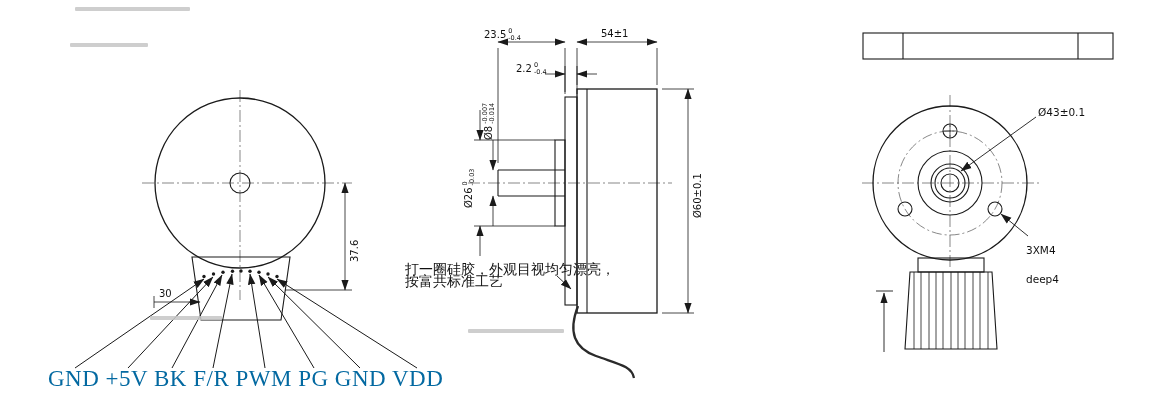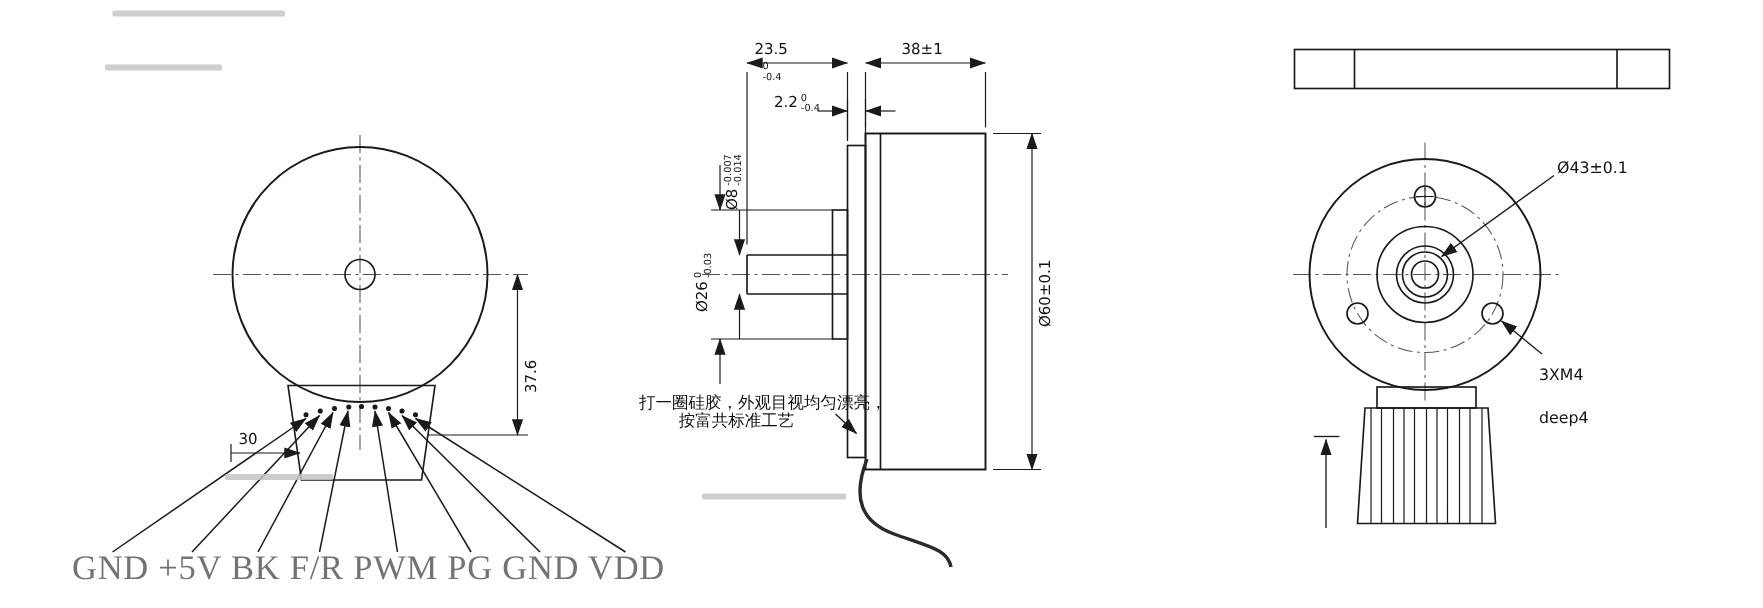--- a/index.html
+++ b/index.html
@@ -11,26 +11,26 @@
   svg{position:absolute;left:0;top:0;}
   .dim{
     position:absolute;font-size:10px;color:#111;white-space:nowrap;
     display:flex;align-items:center;gap:1px;line-height:12px;
   }
   .rot{transform:rotate(-90deg);transform-origin:0 0;}
   .stack{display:inline-flex;flex-direction:column;font-size:6.5px;line-height:6.8px;font-style:normal;margin-left:1px;}
   .stack i{font-style:normal;}
   .two-line{display:block;line-height:12px;font-size:10.5px;margin-top:17px;}
   .cn-note{
-    position:absolute;left:426px;top:263px;width:130px;text-align:center;
-    font-size:11px;line-height:12px;color:#111;white-space:nowrap;
+    position:absolute;left:405px;top:263px;width:130px;text-align:left;
+    font-size:14px;line-height:12px;color:#111;white-space:nowrap;
   }
   .big-label{
     position:absolute;left:48px;top:366px;
-    font-family:"Liberation Serif",serif;font-size:23px;color:#737373;letter-spacing:0.5px;
+    font-family:"Liberation Serif",serif;font-size:23px;color:#0369a1;letter-spacing:0.5px;
     white-space:nowrap;
   }
   .bar{position:absolute;height:4px;background:#c6c6c6;opacity:.85;border-radius:1px;}
 </style>
 </head>
 <body>
 
 <div id="canvas">
 
   <svg width="1175" height="405" viewBox="0 0 1175 405">
@@ -196,29 +196,29 @@
     </g>
   </svg>
 
   <div class="dim rot" style="left:349px;top:262px;">
     <span>37.6</span>
   </div>
   <div class="dim" style="left:159px;top:288px;">
     <span>30</span>
   </div>
 
-  <div class="dim" style="left:503px;top:28px;flex-direction:column;">
+  <div class="dim" style="left:484px;top:28px;">
     <span>23.5</span>
     <span class="stack">
       <i>0</i>
       <i>-0.4</i>
     </span>
   </div>
   <div class="dim" style="left:601px;top:28px;">
-    <span>38±1</span>
+    <span>54±1</span>
   </div>
   <div class="dim" style="left:516px;top:62px;">
     <span>2.2</span>
     <span class="stack">
       <i>0</i>
       <i>-0.4</i>
     </span>
   </div>
   <div class="dim rot" style="left:482px;top:140px;">
     <span>Ø8</span>

